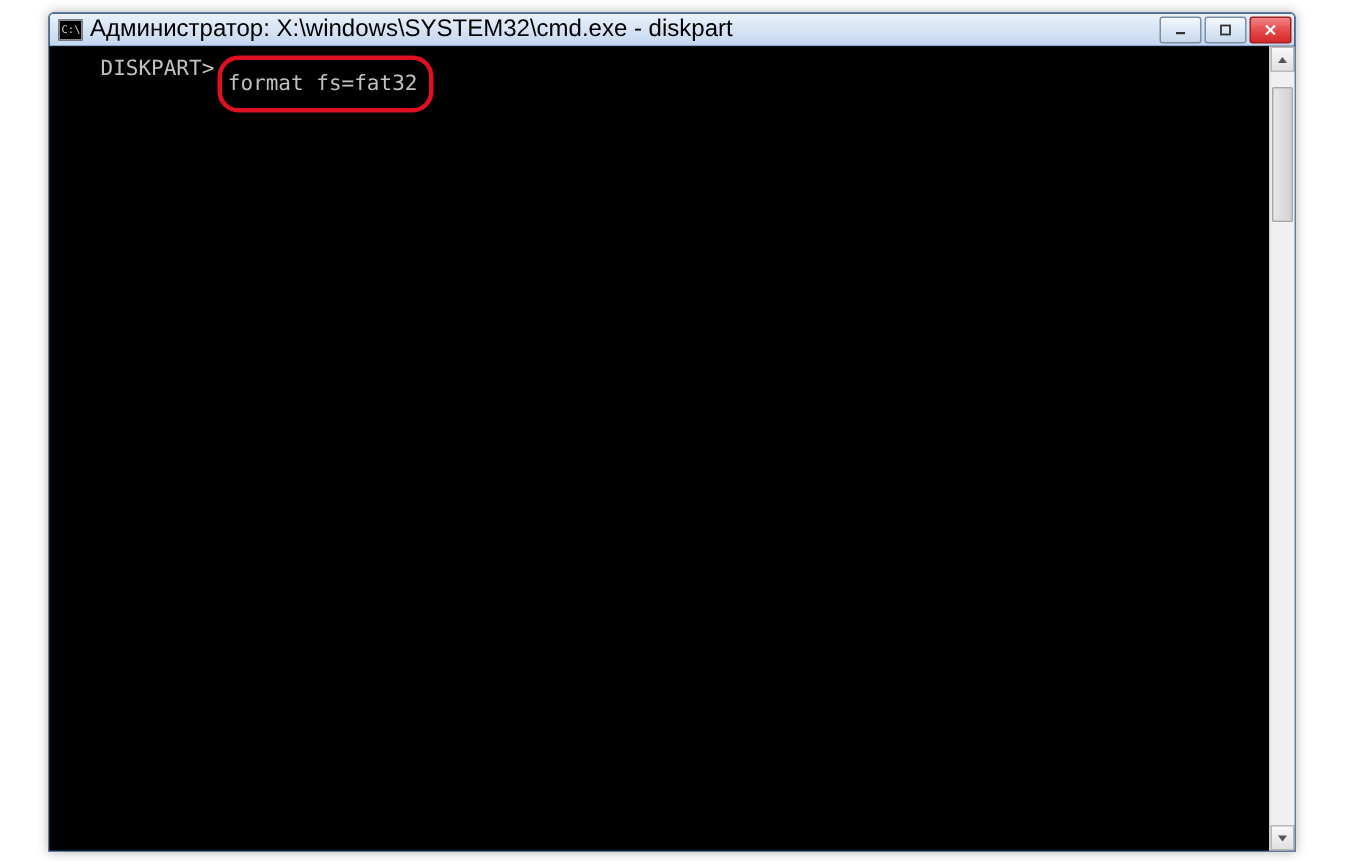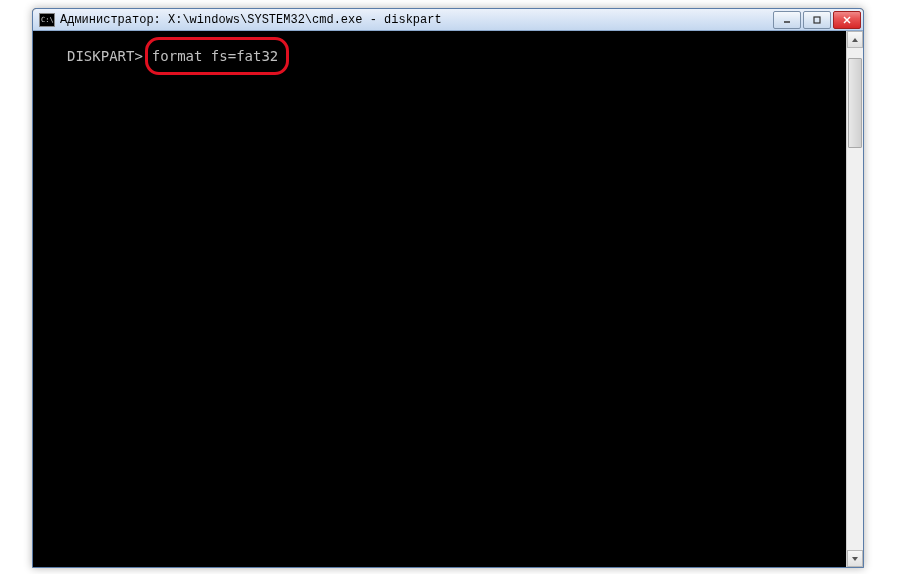--- a/index.html
+++ b/index.html
@@ -49,23 +49,23 @@
       padding-left: 1px;
       overflow: hidden;
     }
     .title-icon::before {
       content: "C:\\";
       font-family: monospace;
       font-size: 7px;
     }
     .title-text {
       flex: 1;
-      font-size: 12px;
+      font-size: 16px;
       color: #000000;
-      font-family: Liberation Mono, monospace;
+      font-family: Liberation Sans, sans-serif;
       white-space: nowrap;
       overflow: hidden;
     }
     .window-controls {
       display: flex;
       gap: 2px;
     }
     .win-btn {
       width: 28px;
       height: 18px;
@@ -93,21 +93,20 @@
       flex: 1;
       padding: 6px 6px;
       font-family: Consolas, "Lucida Console", monospace;
       font-size: 14px;
       line-height: 18px;
       color: #c0c0c0;
       position: relative;
     }
     .prompt-line {
       display: flex;
-      align-items: center;
       padding-left: 28px;
     }
     .prompt {
       color: #c0c0c0;
     }
     .highlight-oval {
       border: 3px solid #e01020;
       border-radius: 14px;
       padding: 0 8px 0 4px;
       margin-left: 2px;

